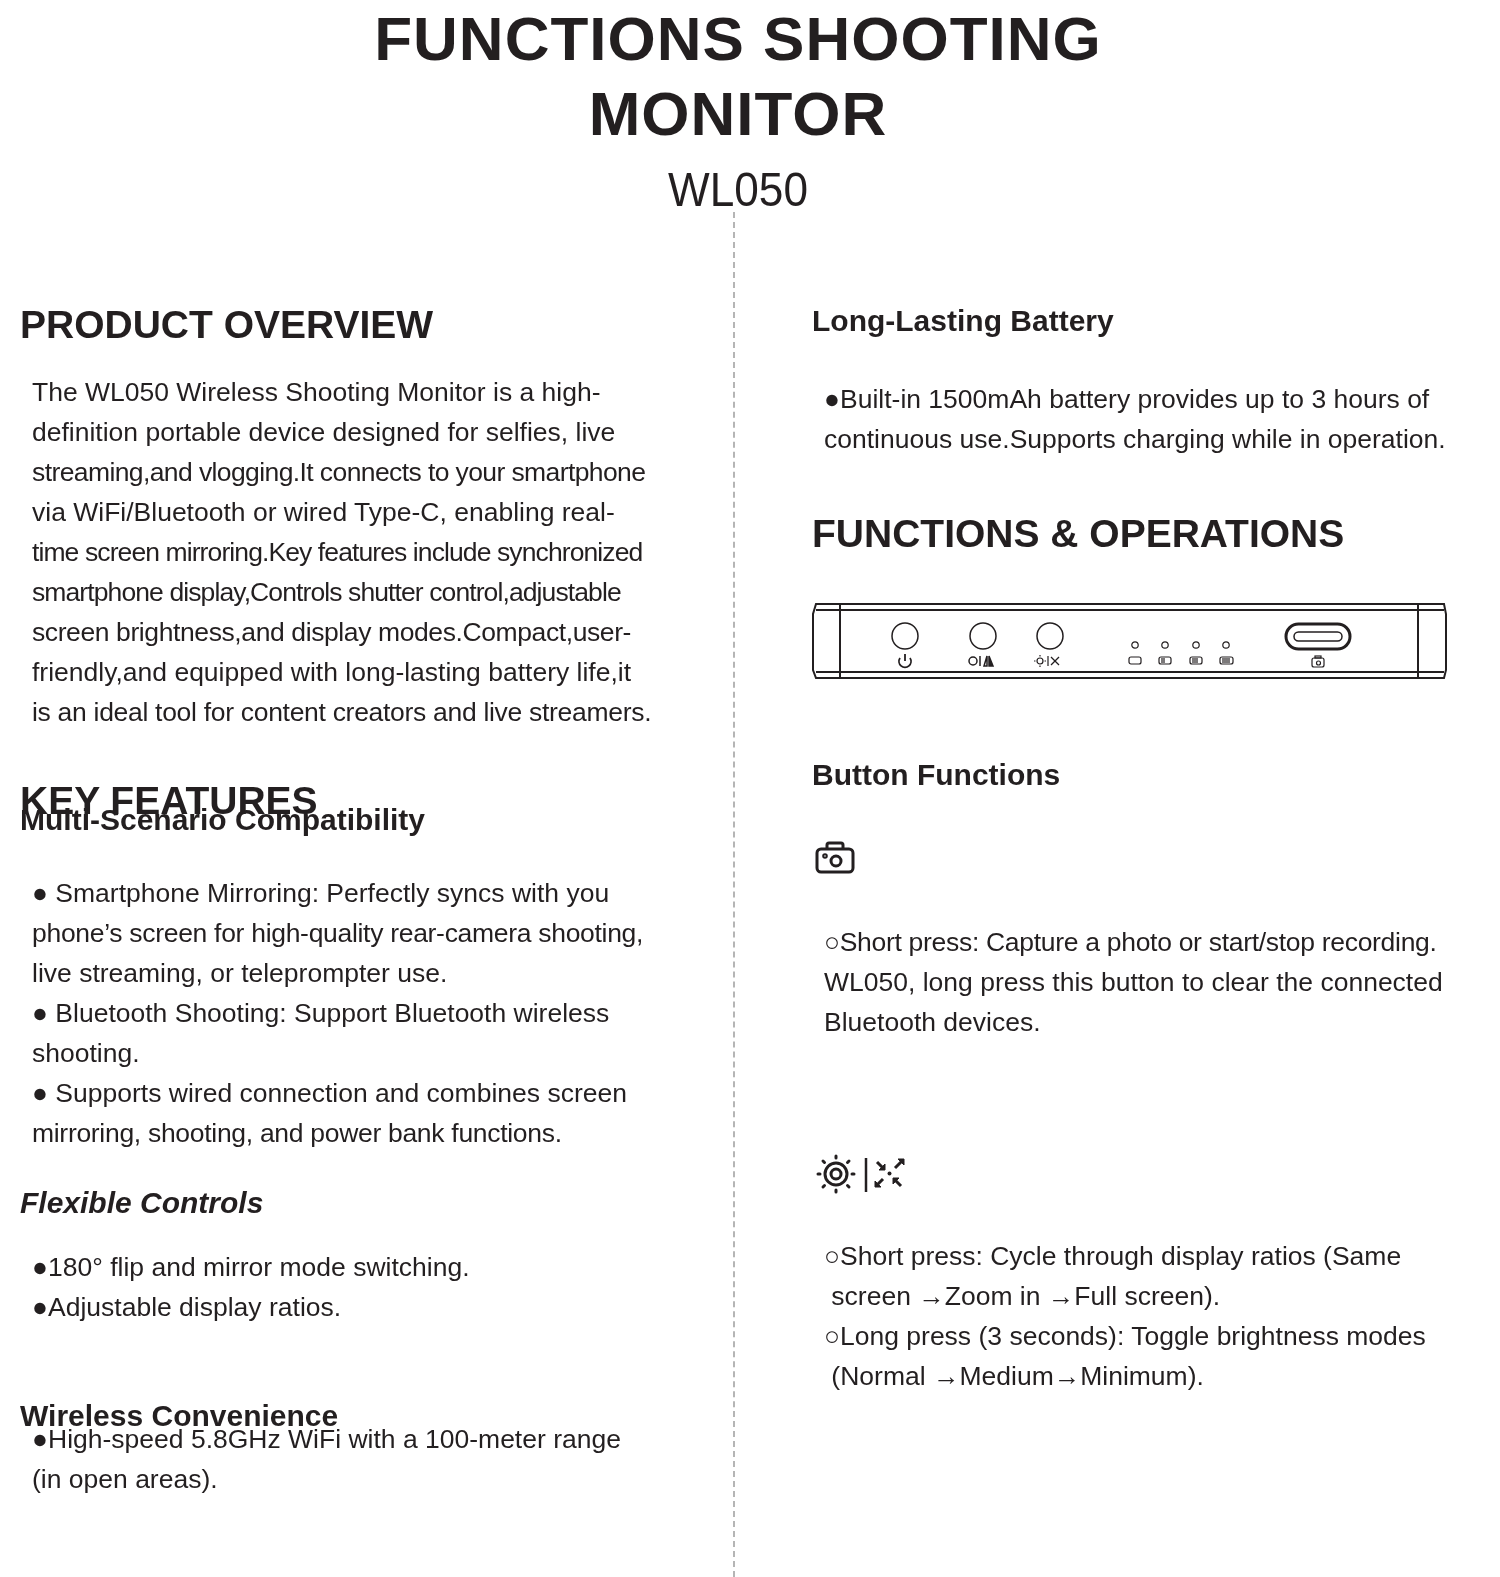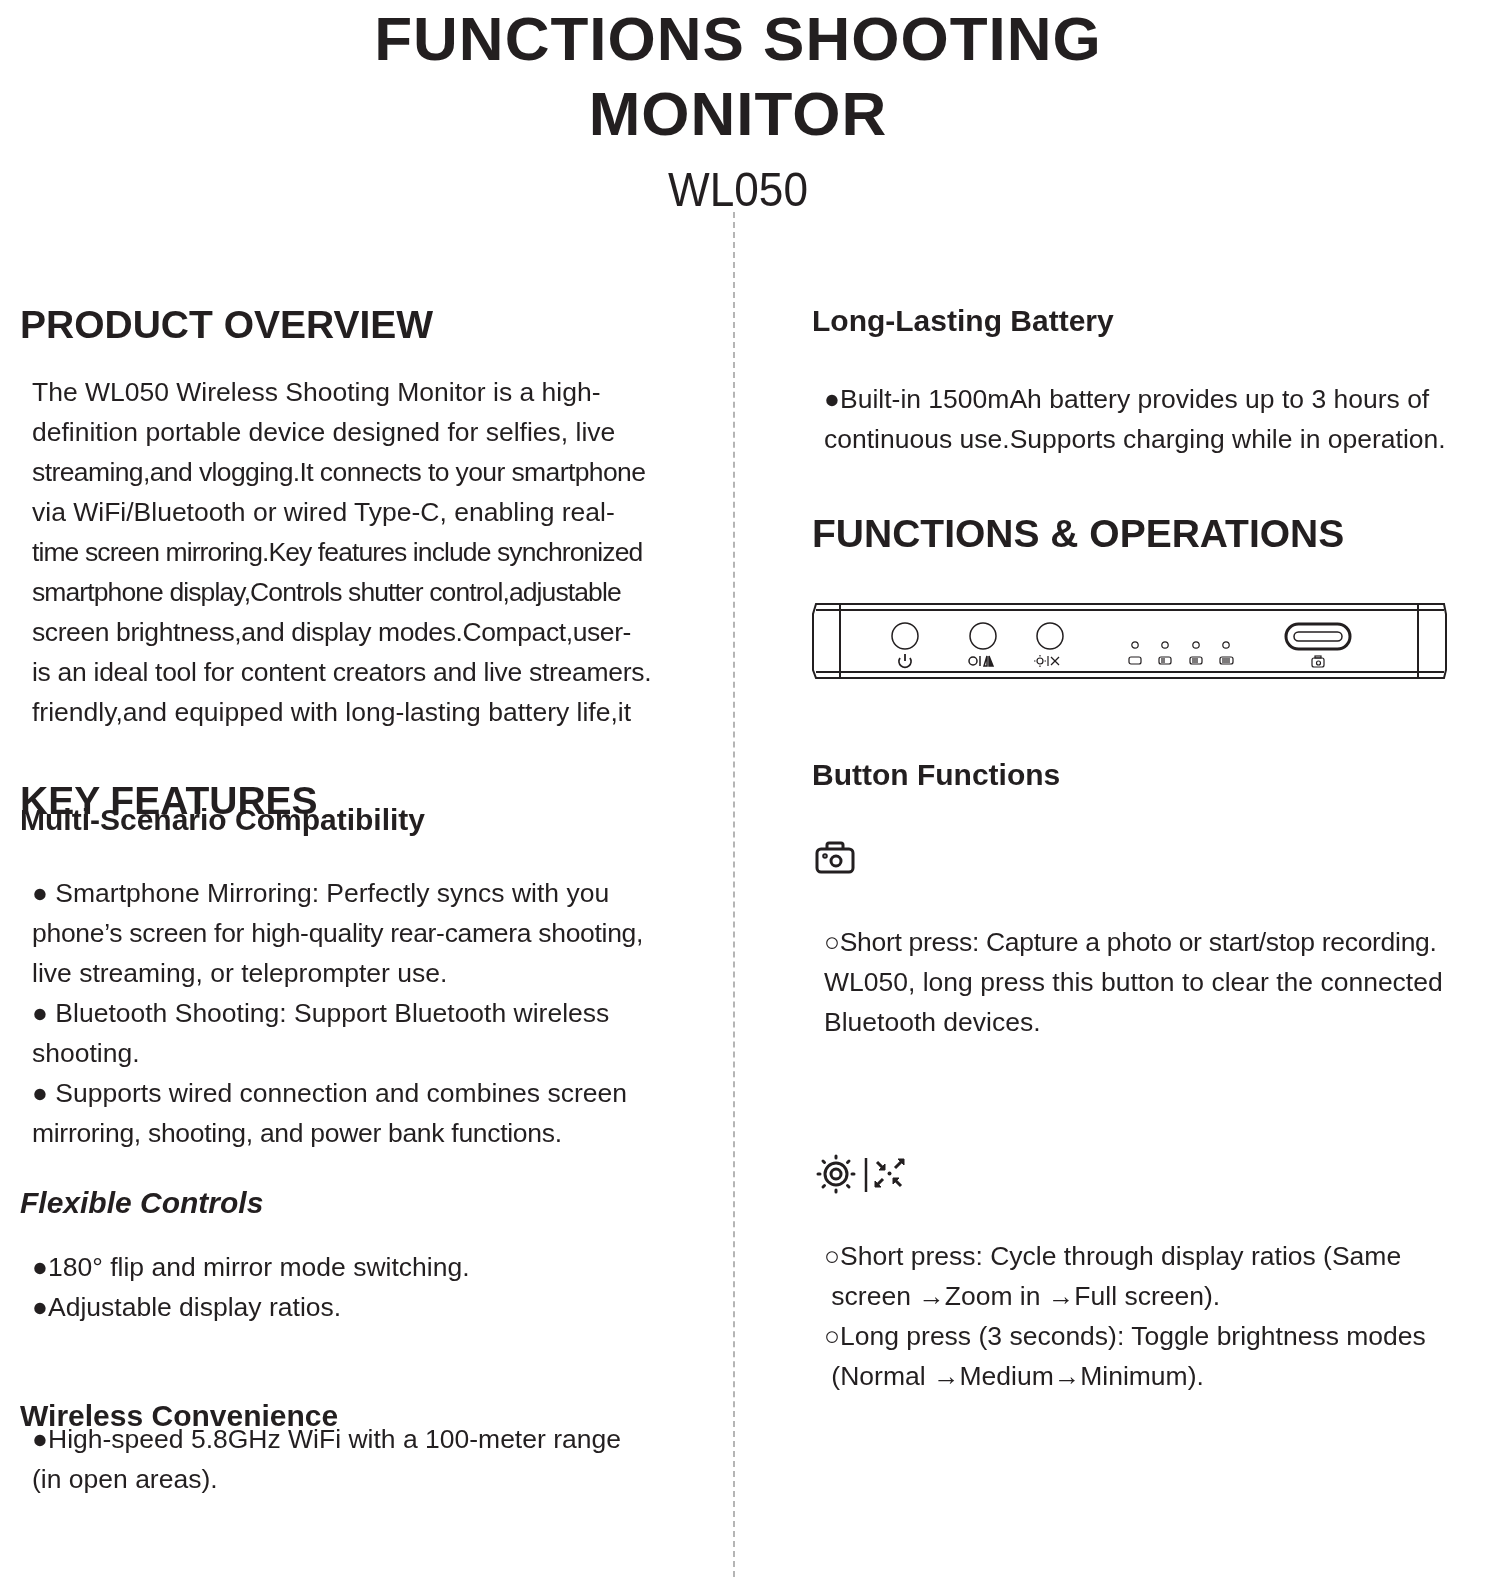--- a/index.html
+++ b/index.html
@@ -30,22 +30,22 @@
 
 <div class="h1" style="left:20px; top:303px;">PRODUCT OVERVIEW</div>
 <div class="p" style="left:20px; top:360px;">
   <div>The WL050 Wireless Shooting Monitor is a high-</div>
   <div>definition portable device designed for selfies, live</div>
   <div style="letter-spacing:-0.6px">streaming,and vlogging.It connects to your smartphone</div>
   <div>via WiFi/Bluetooth or wired Type-C, enabling real-</div>
   <div style="letter-spacing:-0.9px">time screen mirroring.Key features include synchronized</div>
   <div style="letter-spacing:-0.9px">smartphone display,Controls shutter control,adjustable</div>
   <div style="letter-spacing:-0.4px">screen brightness,and display modes.Compact,user-</div>
+  <div>friendly,and equipped with long-lasting battery life,it</div>
   <div style="letter-spacing:-0.3px">is an ideal tool for content creators and live streamers.</div>
-  <div>friendly,and equipped with long-lasting battery life,it</div>
 </div>
 
 <div class="h1" style="left:20px; top:779px;">KEY FEATURES</div>
 <div class="h2" style="left:20px; top:802px;">Multi-Scenario Compatibility</div>
 <div class="p" style="left:20px; top:861px;">
   <div>● Smartphone Mirroring: Perfectly syncs with you</div>
   <div style="letter-spacing:-0.3px">phone’s screen for high-quality rear-camera shooting,</div>
   <div>live streaming, or teleprompter use.</div>
   <div>● Bluetooth Shooting: Support Bluetooth wireless</div>
   <div>shooting.</div>

